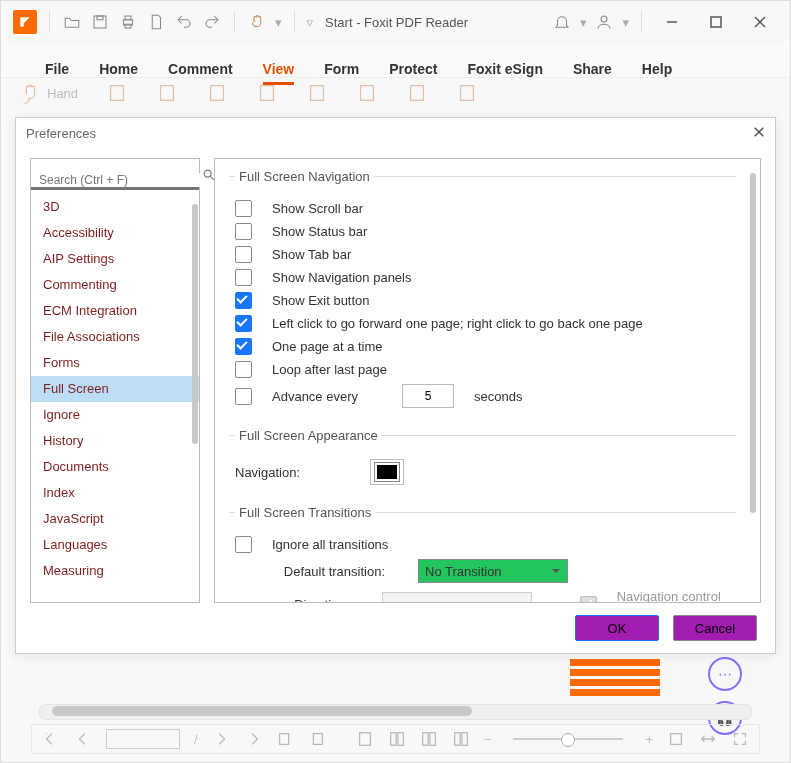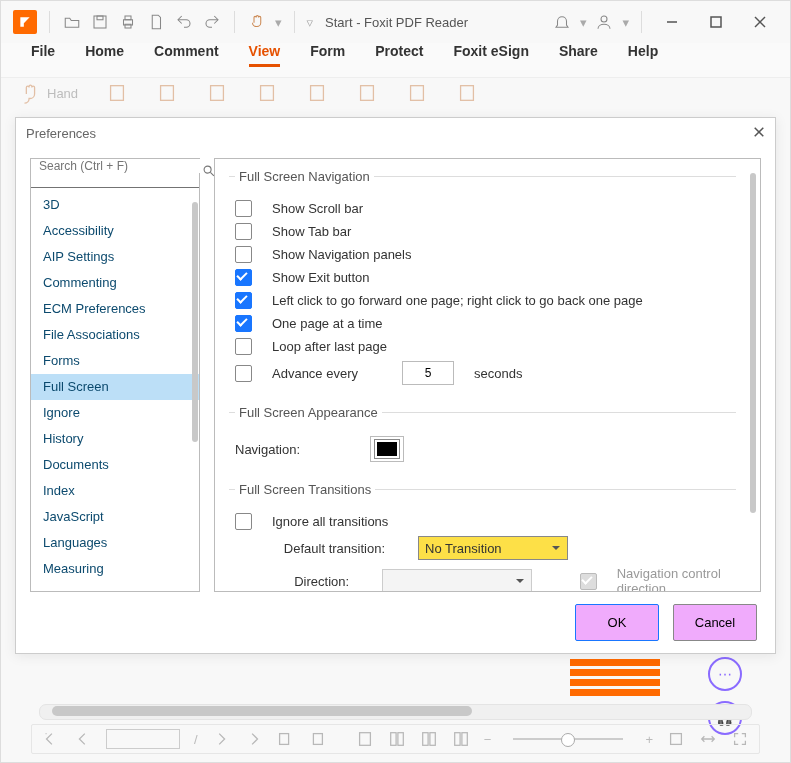--- a/index.html
+++ b/index.html
@@ -12,68 +12,68 @@
   .tb-sep{width:1px;height:22px;background:#ddd;margin:0 4px;}
   .tb-icon{width:20px;height:20px;display:flex;align-items:center;justify-content:center;color:#888;cursor:default;}
   .tb-icon svg{width:18px;height:18px;fill:none;stroke:#888;stroke-width:1.4;}
   .tb-icon.warm svg{stroke:#cc8a55;}
   .start-label{color:#555;margin-left:4px;}
   .spacer{flex:1;}
   .wbtn{width:36px;height:28px;display:flex;align-items:center;justify-content:center;color:#555;}
   .wbtn svg{width:14px;height:14px;fill:none;stroke:#555;stroke-width:1.5;}
 
   
-  .menubar{display:flex;align-items:flex-start;height:34px;padding:0 30px;gap:30px;background:#fafafa;border-bottom:1px solid #eee;}
+  .menubar{display:flex;align-items:flex-end;height:34px;padding:0 44px;gap:30px;background:#fafafa;border-bottom:1px solid #eee;}
   .menubar span{font-weight:600;font-size:14px;color:#333;cursor:default;}
   .menubar span.active{color:#e65100;border-bottom:3px solid #e65100;padding-bottom:5px;margin-bottom:-8px;}
 
   
   .ribbon{display:flex;align-items:center;height:30px;padding:0 18px;gap:28px;color:#bdbdbd;font-size:13px;}
   .ribbon .hand{display:flex;align-items:center;gap:6px;}
   .rib-icon{width:22px;height:22px;}
   .rib-icon svg{width:22px;height:22px;fill:none;stroke:#e2bfa5;stroke-width:1.4;}
 
   
   .dialog{position:absolute;left:14px;top:116px;right:14px;bottom:108px;background:#fff;border:1px solid #ccc;box-shadow:0 2px 12px rgba(0,0,0,0.08);display:flex;flex-direction:column;}
   .dlg-title{display:flex;align-items:center;justify-content:space-between;height:30px;padding:0 10px;font-size:13px;color:#666;}
   .dlg-title .x svg{width:12px;height:12px;stroke:#555;stroke-width:1.8;fill:none;}
   .dlg-body{flex:1;display:flex;padding:10px 14px 0 14px;gap:14px;overflow:hidden;}
 
   .sidebar{width:168px;border:1px solid #bbb;display:flex;flex-direction:column;}
-  .search-row{display:flex;align-items:flex-start;border-bottom:1px solid #737373;height:28px;}
+  .search-row{display:flex;align-items:flex-end;border-bottom:3px solid #737373;height:28px;}
   .search-row input{flex:1;border:none;outline:none;font-size:12px;padding:0 8px;color:#999;}
   .search-row .sicon{width:24px;height:24px;display:flex;align-items:center;justify-content:center;}
   .search-row .sicon svg{width:14px;height:14px;fill:none;stroke:#777;stroke-width:1.6;}
   .catlist{flex:1;overflow:hidden;position:relative;}
   .catlist .thumb{position:absolute;right:1px;top:14px;width:6px;height:240px;background:#c8c8c8;border-radius:3px;}
   .catlist ul{list-style:none;margin:0;padding:4px 0;}
-  .catlist li{padding:4px 12px;font-size:13px;color:#0c4a6e;cursor:default;line-height:18px;}
+  .catlist li{padding:4px 12px;font-size:13px;color:#7f1d1d;cursor:default;line-height:18px;}
   .catlist li.sel{background:#bcdff7;}
 
   .main{flex:1;border:1px solid #bbb;padding:10px 24px 10px 14px;overflow:hidden;position:relative;}
   .main .mtrack{position:absolute;right:4px;top:14px;width:6px;height:340px;background:#c8c8c8;border-radius:3px;}
 
   fieldset{border:1px solid #ddd;border-left:none;border-right:none;border-bottom:none;margin:0 0 14px 0;padding:10px 0 0 6px;}
   legend{padding:0 4px;color:#555;font-size:13px;}
   .row{display:flex;align-items:center;margin:6px 0;gap:20px;font-size:13px;}
   .cb{appearance:none;width:15px;height:15px;border:1px solid #888;border-radius:2px;position:relative;cursor:default;flex:none;}
   .cb.checked{background:#1976ff;border-color:#1976ff;}
   .cb.checked::after{content:"";position:absolute;left:3px;top:0px;width:4px;height:8px;border:solid #fff;border-width:0 2px 2px 0;transform:rotate(45deg);}
   .cb.grey{background:#ddd;border-color:#bbb;}
   .cb.grey::after{content:"";position:absolute;left:3px;top:0px;width:4px;height:8px;border:solid #fff;border-width:0 2px 2px 0;transform:rotate(45deg);}
   .num{width:46px;height:20px;border:1px solid #bbb;text-align:center;font-size:12px;}
   .swatch{width:24px;height:18px;border:1px solid #888;background:#000;display:inline-block;box-shadow:inset 0 0 0 2px #fff; }
   .swatch-wrap{border:1px solid #bbb;padding:2px 3px;display:inline-flex;}
-  .sel-box{height:22px;border:1px solid #888;padding:0 22px 0 6px;font-size:13px;min-width:120px;position:relative;display:inline-flex;align-items:center;background:#fde047;}
+  .sel-box{height:22px;border:1px solid #888;padding:0 22px 0 6px;font-size:13px;min-width:120px;position:relative;display:inline-flex;align-items:center;background:#22c55e;}
   .sel-box.dis{background:#f4f4f4;color:#aaa;border-color:#ccc;}
   .sel-box::after{content:"";position:absolute;right:7px;top:9px;border:4px solid transparent;border-top-color:#555;}
   .label-right{width:150px;text-align:right;margin-right:13px;}
 
   .dlg-foot{display:flex;justify-content:flex-end;gap:14px;padding:12px 18px;}
-  .btn{min-width:84px;height:37px;border:1px solid #888;background:#f0abfc;font-size:13px;border-radius:2px;cursor:default;}
+  .btn{min-width:84px;height:26px;border:1px solid #888;background:#a21caf;font-size:13px;border-radius:2px;cursor:default;}
   .btn.primary{border:1.5px solid #1976ff;}
 
   
   .behind{position:absolute;left:40px;right:40px;top:570px;height:150px;pointer-events:none;}
   .orange-bars{position:absolute;right:90px;top:88px;width:90px;}
   .orange-bars div{height:7px;background:#ff6a00;margin-bottom:3px;}
   .sig{position:absolute;right:90px;top:127px;font-family:cursive;font-size:22px;font-style:italic;}
   .side-bubbles{position:absolute;right:8px;top:86px;width:34px;}
   .bubble{width:30px;height:30px;border:2px solid #8a6bff;border-radius:50%;margin-bottom:10px;display:flex;align-items:center;justify-content:center;color:#8a6bff;font-size:14px;}
 
@@ -312,21 +312,21 @@
                 <line x1="12" y1="12" x2="17" y2="17"></line>
               </svg>
             </span>
         </div>
         <div class="catlist">
           <ul id="catlist">
               <li>3D</li>
               <li>Accessibility</li>
               <li>AIP Settings</li>
               <li>Commenting</li>
-              <li>ECM Preferences</li>
+              <li>ECM Integration</li>
               <li>File Associations</li>
               <li>Forms</li>
               <li class="sel">Full Screen</li>
               <li>Ignore</li>
               <li>History</li>
               <li>Documents</li>
               <li>Index</li>
               <li>JavaScript</li>
               <li>Languages</li>
               <li>Measuring</li>
@@ -339,20 +339,24 @@
         <div class="mtrack"></div>
 
         <fieldset>
           <legend>Full Screen Navigation</legend>
           <div class="row">
               <span class="cb"></span>
               <span>Show Scroll bar</span>
             </div>
           <div class="row">
               <span class="cb"></span>
+              <span>Show Status bar</span>
+            </div>
+          <div class="row">
+              <span class="cb"></span>
               <span>Show Tab bar</span>
             </div>
           <div class="row">
               <span class="cb"></span>
               <span>Show Navigation panels</span>
             </div>
           <div class="row">
               <span class="cb checked"></span>
               <span>Show Exit button</span>
             </div>

